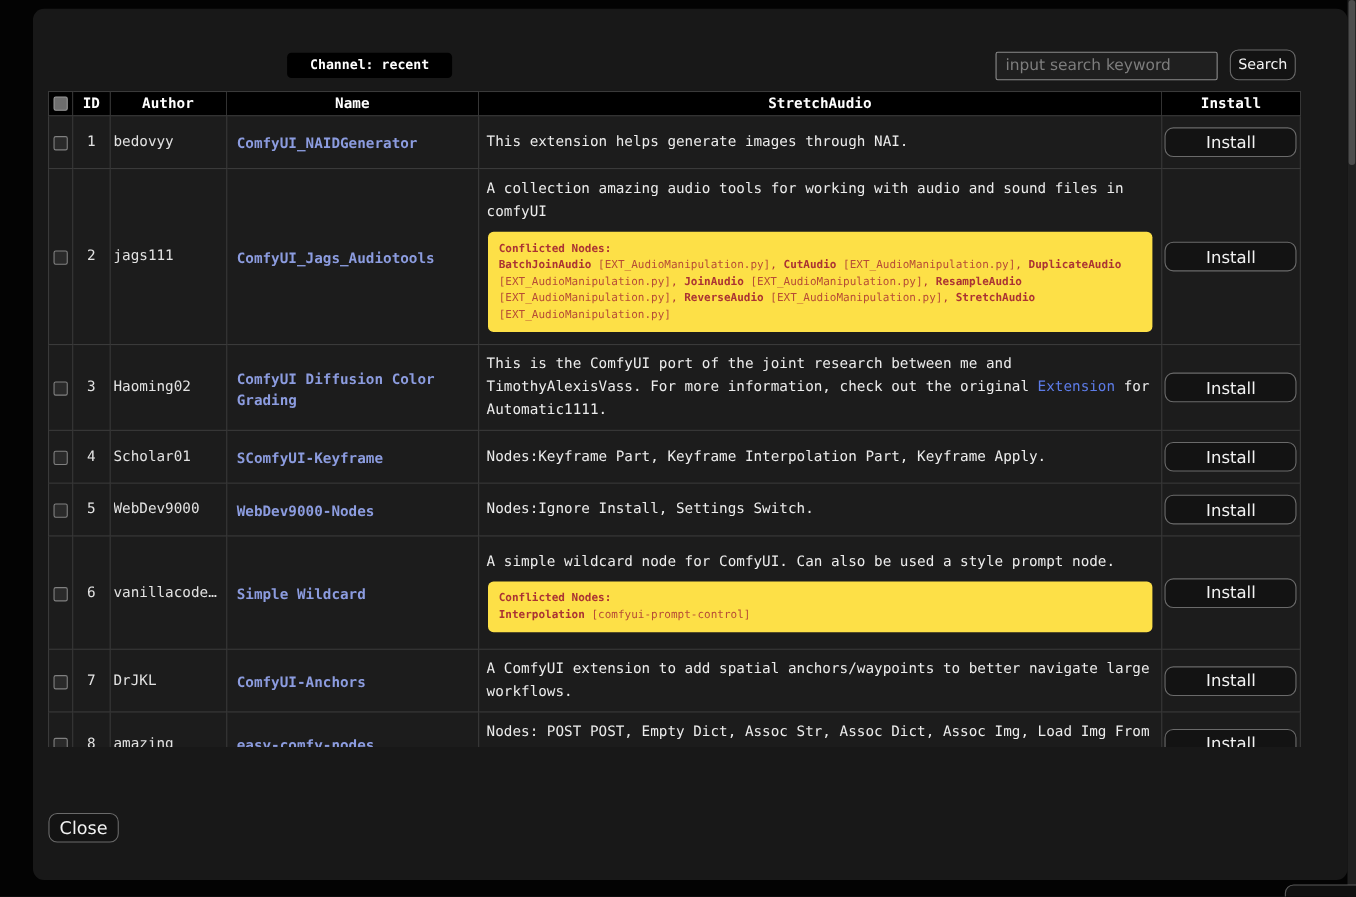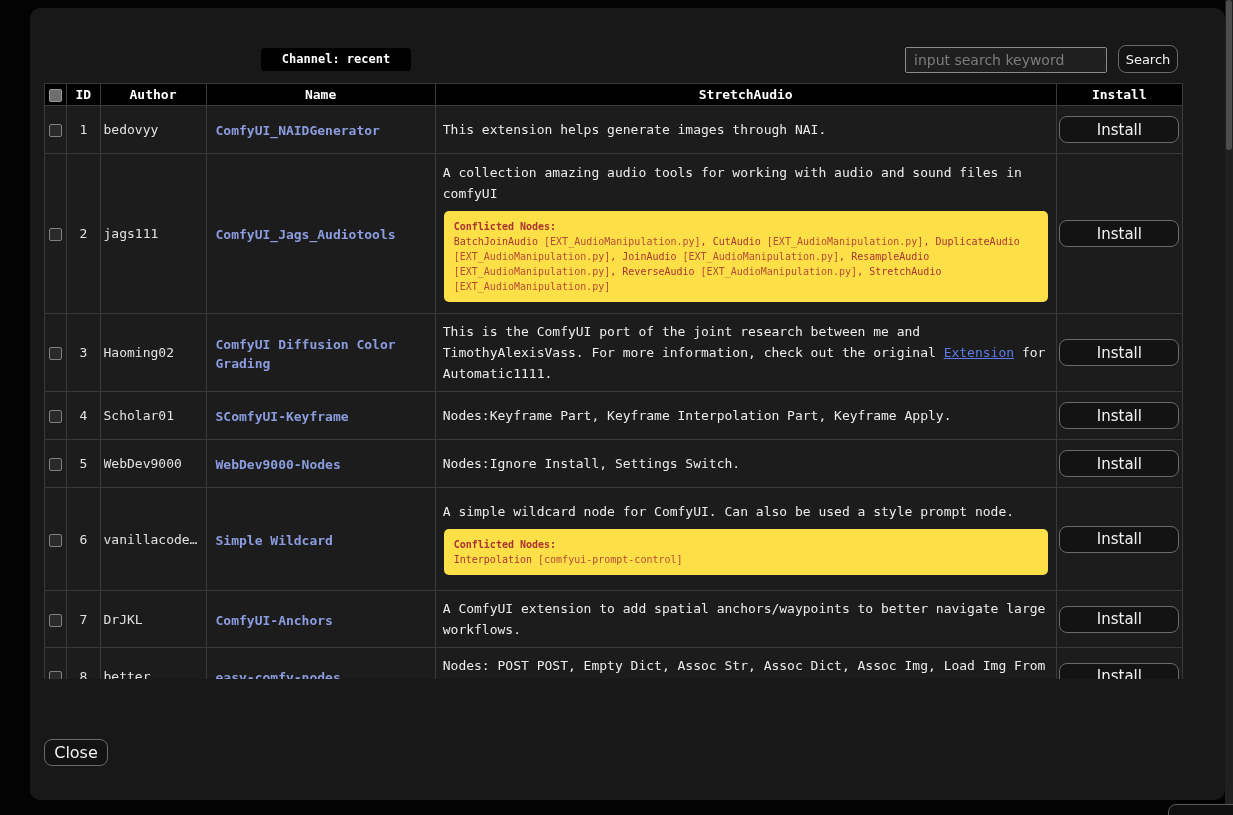--- a/index.html
+++ b/index.html
@@ -34,25 +34,25 @@
   .col-check{width:22px}.col-id{width:33px}.col-author{width:105px}.col-name{width:227px}.col-desc{width:615px}.col-install{width:125px}
 
   .c-check{text-align:center}
   .c-id{text-align:center;color:#e2e2e2;font-size:13px}
   .c-author{color:#e2e2e2;font-size:13px;padding:16px 3px}
   .author-text{display:block;white-space:nowrap;overflow:hidden;text-overflow:ellipsis}
   .c-name{padding:2px 9px}
   .name-link{color:#8c9cdf;font-weight:bold;font-size:13px;text-decoration:none;cursor:pointer}
   .c-desc{padding:7px 7px;color:#ececec;font-size:13px}
   .desc-text{line-height:21px}
-  .desc-link{color:#5d7ce8;text-decoration:underline;cursor:pointer}
+  .desc-link{color:#5d7ce8;cursor:pointer}
   .conflict-box{margin:7px 1px 3px 1px;background:#fde047;border-radius:5px;padding:8px 10px;line-height:15px}
   .conflict-title{color:#ab3333;font-weight:bold;font-size:10px}
   .conflict-body{font-size:10px;color:#ab3333}
-  .conflict-node{font-weight:normal;color:#ab3333}
+  .conflict-node{font-weight:bold;color:#ab3333}
   .conflict-ext{color:#ab3333;opacity:.85}
   .c-install{text-align:center}
   .install-btn{width:120px;height:27px;font-size:15px}
 
   input[type=checkbox]{appearance:none;-webkit-appearance:none;width:13px;height:13px;background:#2a2a2a;
     border:1px solid #808080;border-radius:2px;vertical-align:middle;cursor:pointer;display:inline-block}
   thead input[type=checkbox]{background:#6e6e6e;border-color:#9a9a9a}
 
   .frag{position:absolute;left:1226px;top:500px;width:7px;height:170px;overflow:hidden;color:#c9c9c9;font-size:12px}
   .frag span{position:absolute;left:0}
@@ -177,21 +177,21 @@
             <td class="c-name"><a class="name-link">ComfyUI-Anchors</a></td>
             <td class="c-desc">
               <div class="desc-text">A ComfyUI extension to add spatial anchors/waypoints to better navigate large workflows.</div>
             </td>
             <td class="c-install"><button class="btn install-btn">Install</button></td>
           </tr>
           <tr style="height: 46px;">
             <td class="c-check"><input type="checkbox" style=""></td>
             <td class="c-id">8</td>
             <td class="c-author">
-              <span class="author-text">better</span>
+              <span class="author-text">amazing</span>
             </td>
             <td class="c-name"><a class="name-link">easy-comfy-nodes</a></td>
             <td class="c-desc">
               <div class="desc-text">Nodes: POST POST, Empty Dict, Assoc Str, Assoc Dict, Assoc Img, Load Img From URL (EZ), Load Img Batch From URLs (EZ), Video Combine + upload (EZ), ...</div>
             </td>
             <td class="c-install"><button class="btn install-btn">Install</button></td>
           </tr>
         </tbody>
     </table>
 

